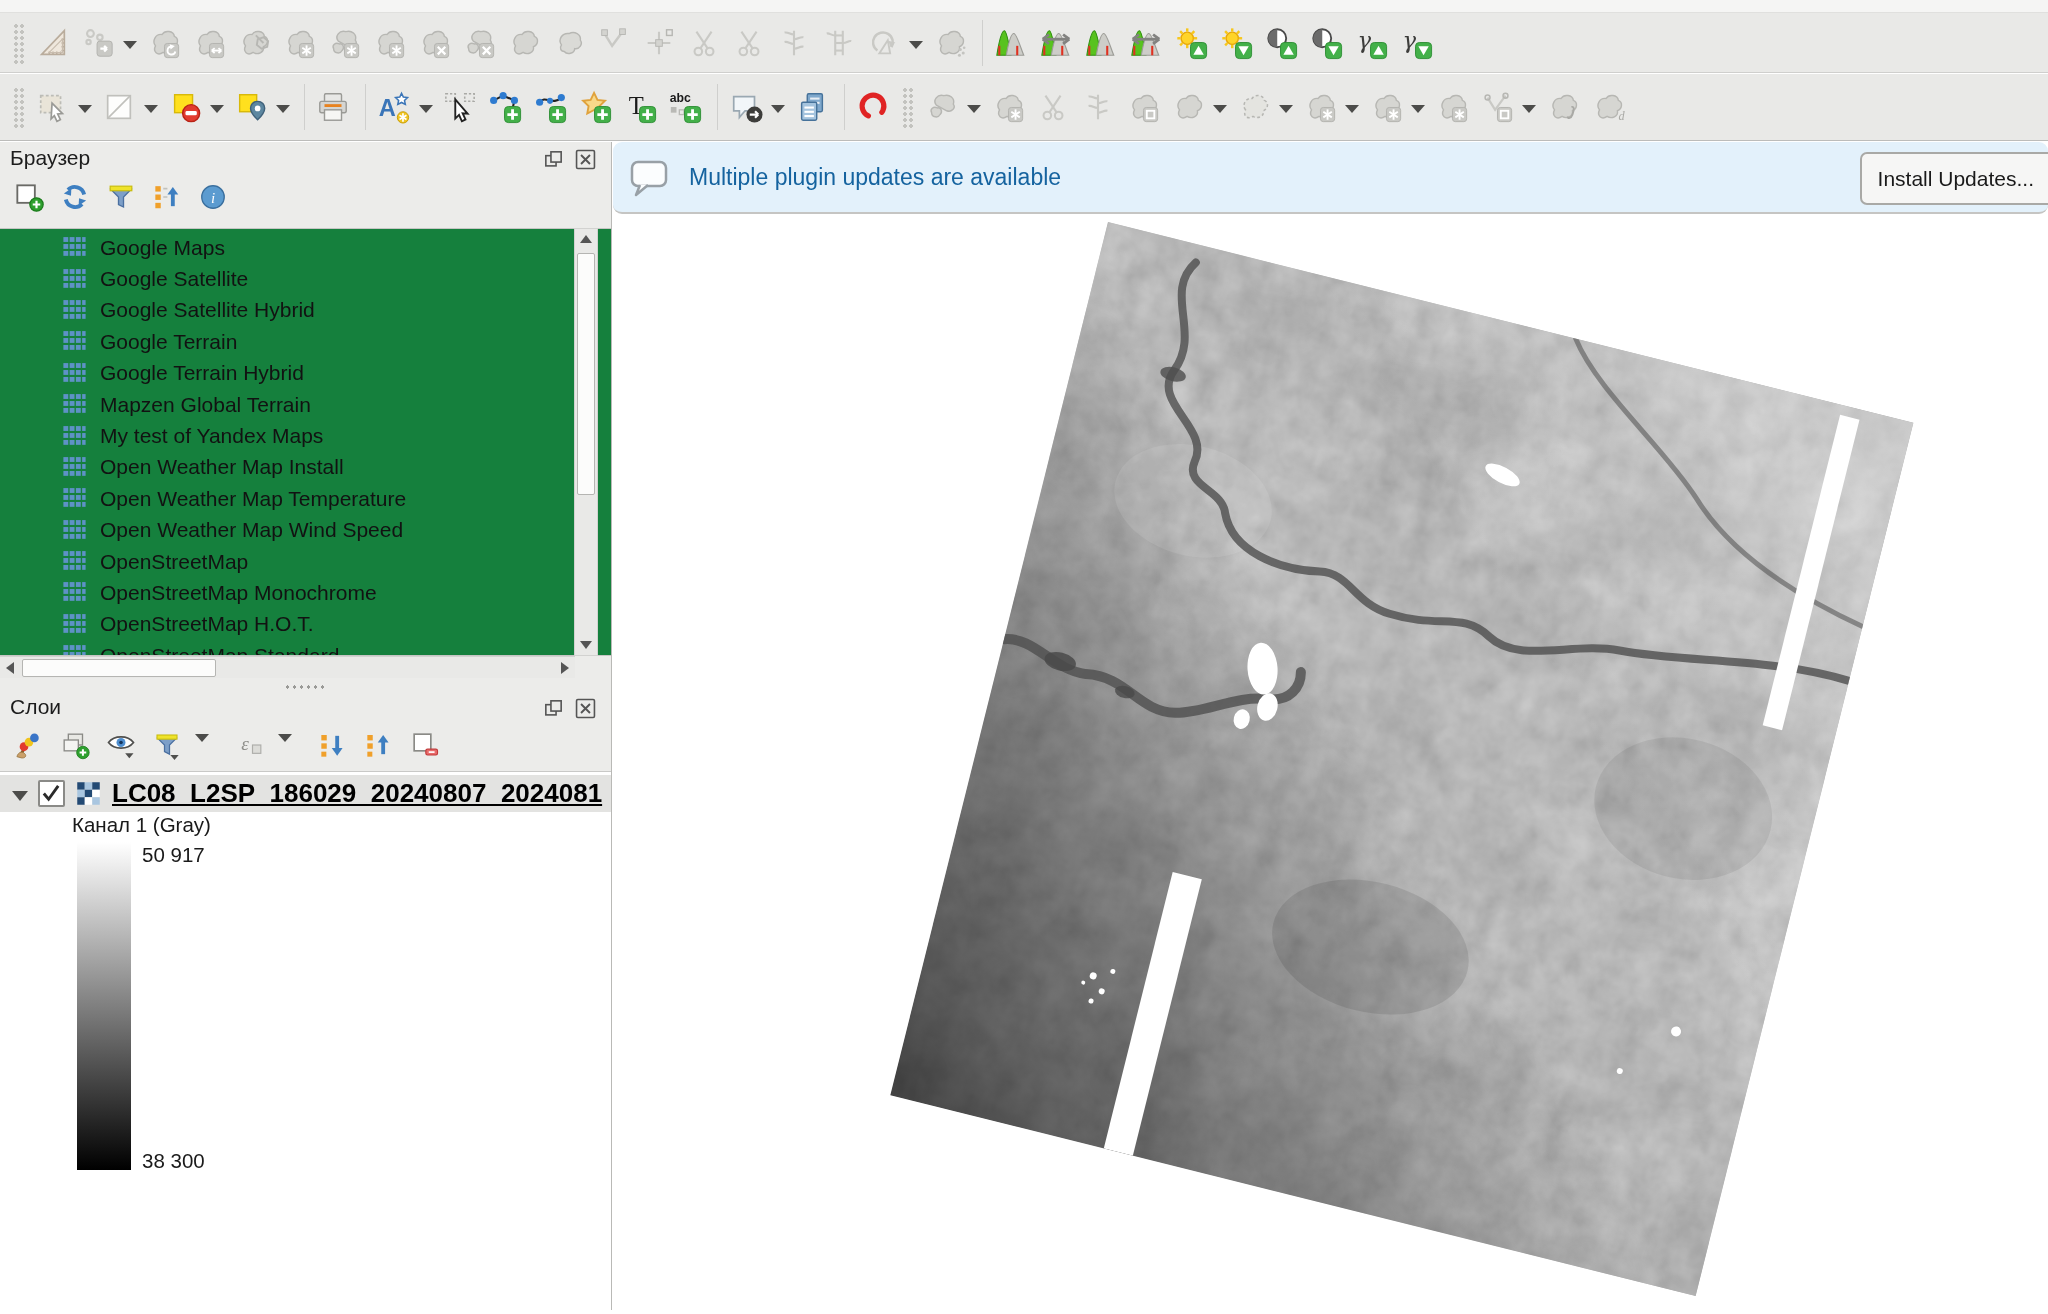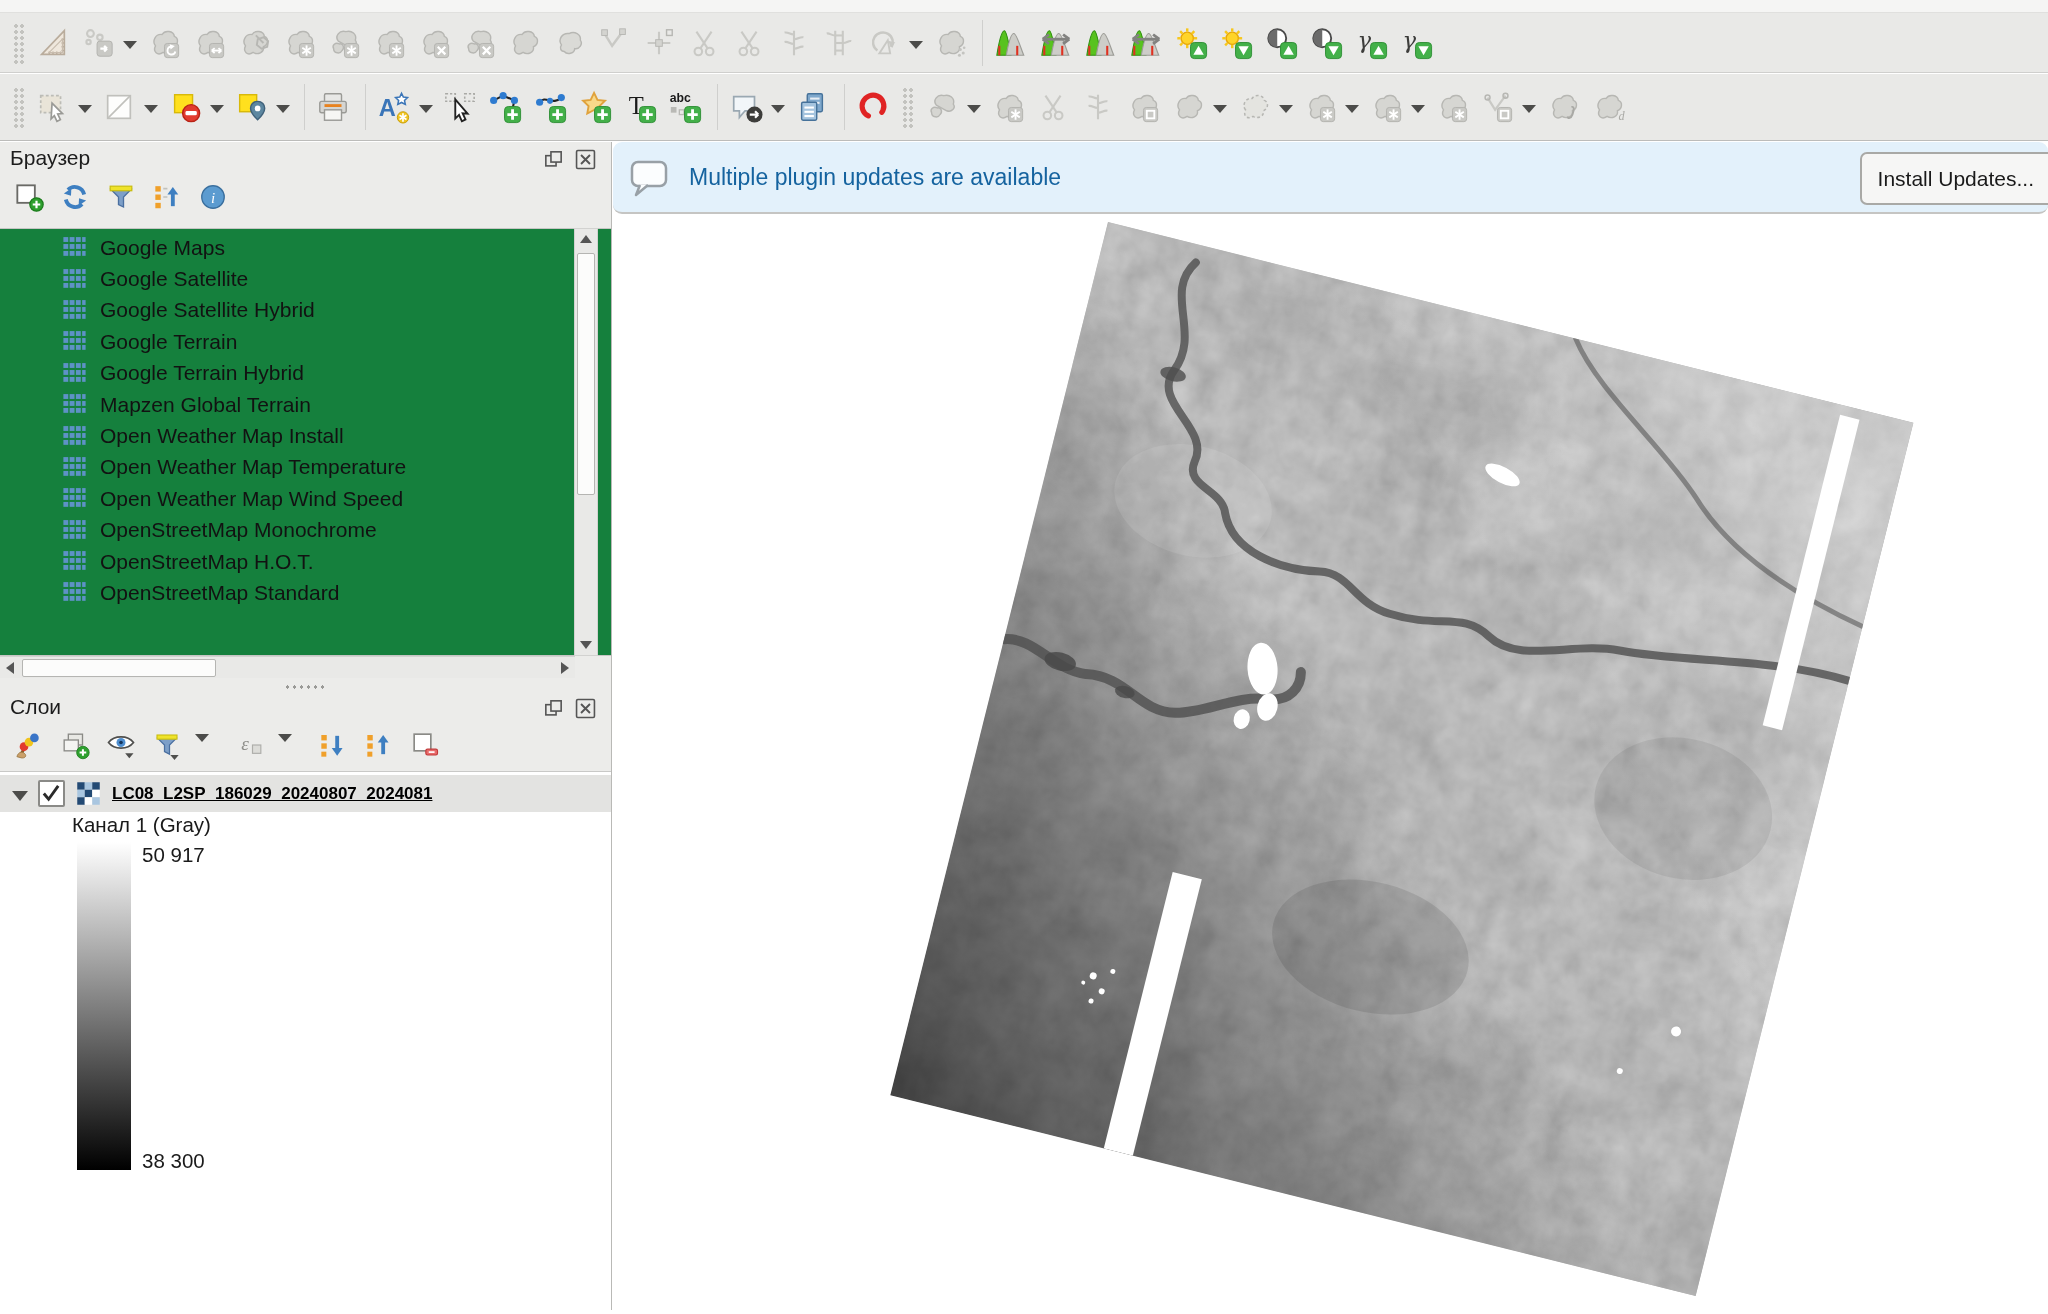--- a/index.html
+++ b/index.html
@@ -46,21 +46,21 @@
   #splitter{position:absolute;top:538px;left:0;right:0;height:14px;display:flex;align-items:center;justify-content:center;}
   #splitter-dots{width:44px;height:4px;background:radial-gradient(circle,#9a9a97 1.5px,transparent 1.7px);background-size:7px 4px;}
   
   #layers-content{position:absolute;top:629px;left:0;right:0;bottom:0;background:#fff;border-top:1px solid #c9c9c7;}
   #layer-row{position:absolute;top:3px;left:0;right:0;height:37px;background:#e3e3e1;display:flex;align-items:center;}
   .expander{width:0;height:0;border-left:8px solid transparent;border-right:8px solid transparent;border-top:10px solid #4c4c4a;margin:4px 10px 0 12px;}
   #layer-checkbox{width:23px;height:23px;background:#fff;border:2px solid #8a8a87;border-radius:2px;margin-right:10px;position:relative;flex:none;}
   #layer-checkbox svg{position:absolute;inset:0;}
   #layer-raster-icon{width:27px;height:27px;flex:none;margin-right:10px;}
   #layer-raster-icon svg{display:block;width:100%;height:100%;}
-  #layer-name{font-size:17px;font-weight:bold;color:#000;text-decoration:underline;white-space:nowrap;overflow:hidden;flex:1;}
+  #layer-name{font-size:26px;font-weight:bold;color:#000;text-decoration:underline;white-space:nowrap;overflow:hidden;flex:1;}
   #band-label{position:absolute;top:41px;left:72px;font-size:20.5px;color:#1a1a1a;}
   #ramp{position:absolute;top:70px;left:77px;width:54px;height:328px;background:linear-gradient(#ffffff,#000000);}
   #ramp-max{position:absolute;top:71px;left:142px;font-size:20.5px;color:#1a1a1a;}
   #ramp-min{position:absolute;top:377px;left:142px;font-size:20.5px;color:#1a1a1a;}
   
   #main{position:absolute;left:613px;top:142px;right:0;bottom:0;background:#fff;overflow:hidden;}
   #message-bar{position:absolute;top:0;left:0;right:0;height:70px;background:#e3f1fb;border-bottom:2px solid #c5c5c3;display:flex;align-items:center;border-radius:9px;}
   #msg-icon{width:42px;height:40px;margin:0 18px 0 16px;flex:none;}
   #msg-icon svg{display:block;width:100%;height:100%;}
   #msg-text{font-size:23px;color:#15639f;}
@@ -823,20 +823,41 @@
               <rect x="11" y="13" width="7" height="7"></rect>
               <rect x="20" y="13" width="7" height="7"></rect>
               <rect x="29" y="13" width="5" height="7"></rect>
               <rect x="2" y="23" width="7" height="7"></rect>
               <rect x="11" y="23" width="7" height="7"></rect>
               <rect x="20" y="23" width="7" height="7"></rect>
               <rect x="29" y="23" width="5" height="7"></rect>
             </g>
           </svg>
         </span>
+        <span class="blist-label">My test of Yandex Maps</span>
+      </div>
+      <div class="blist-item">
+        <span class="blist-icon">
+          <svg viewBox="0 0 36 36">
+            <g fill="#5e92c6">
+              <rect x="2" y="3" width="7" height="7"></rect>
+              <rect x="11" y="3" width="7" height="7"></rect>
+              <rect x="20" y="3" width="7" height="7"></rect>
+              <rect x="29" y="3" width="5" height="7"></rect>
+              <rect x="2" y="13" width="7" height="7"></rect>
+              <rect x="11" y="13" width="7" height="7"></rect>
+              <rect x="20" y="13" width="7" height="7"></rect>
+              <rect x="29" y="13" width="5" height="7"></rect>
+              <rect x="2" y="23" width="7" height="7"></rect>
+              <rect x="11" y="23" width="7" height="7"></rect>
+              <rect x="20" y="23" width="7" height="7"></rect>
+              <rect x="29" y="23" width="5" height="7"></rect>
+            </g>
+          </svg>
+        </span>
         <span class="blist-label">Open Weather Map Install</span>
       </div>
       <div class="blist-item">
         <span class="blist-icon">
           <svg viewBox="0 0 36 36">
             <g fill="#5e92c6">
               <rect x="2" y="3" width="7" height="7"></rect>
               <rect x="11" y="3" width="7" height="7"></rect>
               <rect x="20" y="3" width="7" height="7"></rect>
               <rect x="29" y="3" width="5" height="7"></rect>
@@ -866,20 +887,41 @@
               <rect x="20" y="13" width="7" height="7"></rect>
               <rect x="29" y="13" width="5" height="7"></rect>
               <rect x="2" y="23" width="7" height="7"></rect>
               <rect x="11" y="23" width="7" height="7"></rect>
               <rect x="20" y="23" width="7" height="7"></rect>
               <rect x="29" y="23" width="5" height="7"></rect>
             </g>
           </svg>
         </span>
         <span class="blist-label">Open Weather Map Wind Speed</span>
+      </div>
+      <div class="blist-item">
+        <span class="blist-icon">
+          <svg viewBox="0 0 36 36">
+            <g fill="#5e92c6">
+              <rect x="2" y="3" width="7" height="7"></rect>
+              <rect x="11" y="3" width="7" height="7"></rect>
+              <rect x="20" y="3" width="7" height="7"></rect>
+              <rect x="29" y="3" width="5" height="7"></rect>
+              <rect x="2" y="13" width="7" height="7"></rect>
+              <rect x="11" y="13" width="7" height="7"></rect>
+              <rect x="20" y="13" width="7" height="7"></rect>
+              <rect x="29" y="13" width="5" height="7"></rect>
+              <rect x="2" y="23" width="7" height="7"></rect>
+              <rect x="11" y="23" width="7" height="7"></rect>
+              <rect x="20" y="23" width="7" height="7"></rect>
+              <rect x="29" y="23" width="5" height="7"></rect>
+            </g>
+          </svg>
+        </span>
+        <span class="blist-label">OpenStreetMap</span>
       </div>
       <div class="blist-item">
         <span class="blist-icon">
           <svg viewBox="0 0 36 36">
             <g fill="#5e92c6">
               <rect x="2" y="3" width="7" height="7"></rect>
               <rect x="11" y="3" width="7" height="7"></rect>
               <rect x="20" y="3" width="7" height="7"></rect>
               <rect x="29" y="3" width="5" height="7"></rect>
               <rect x="2" y="13" width="7" height="7"></rect>

